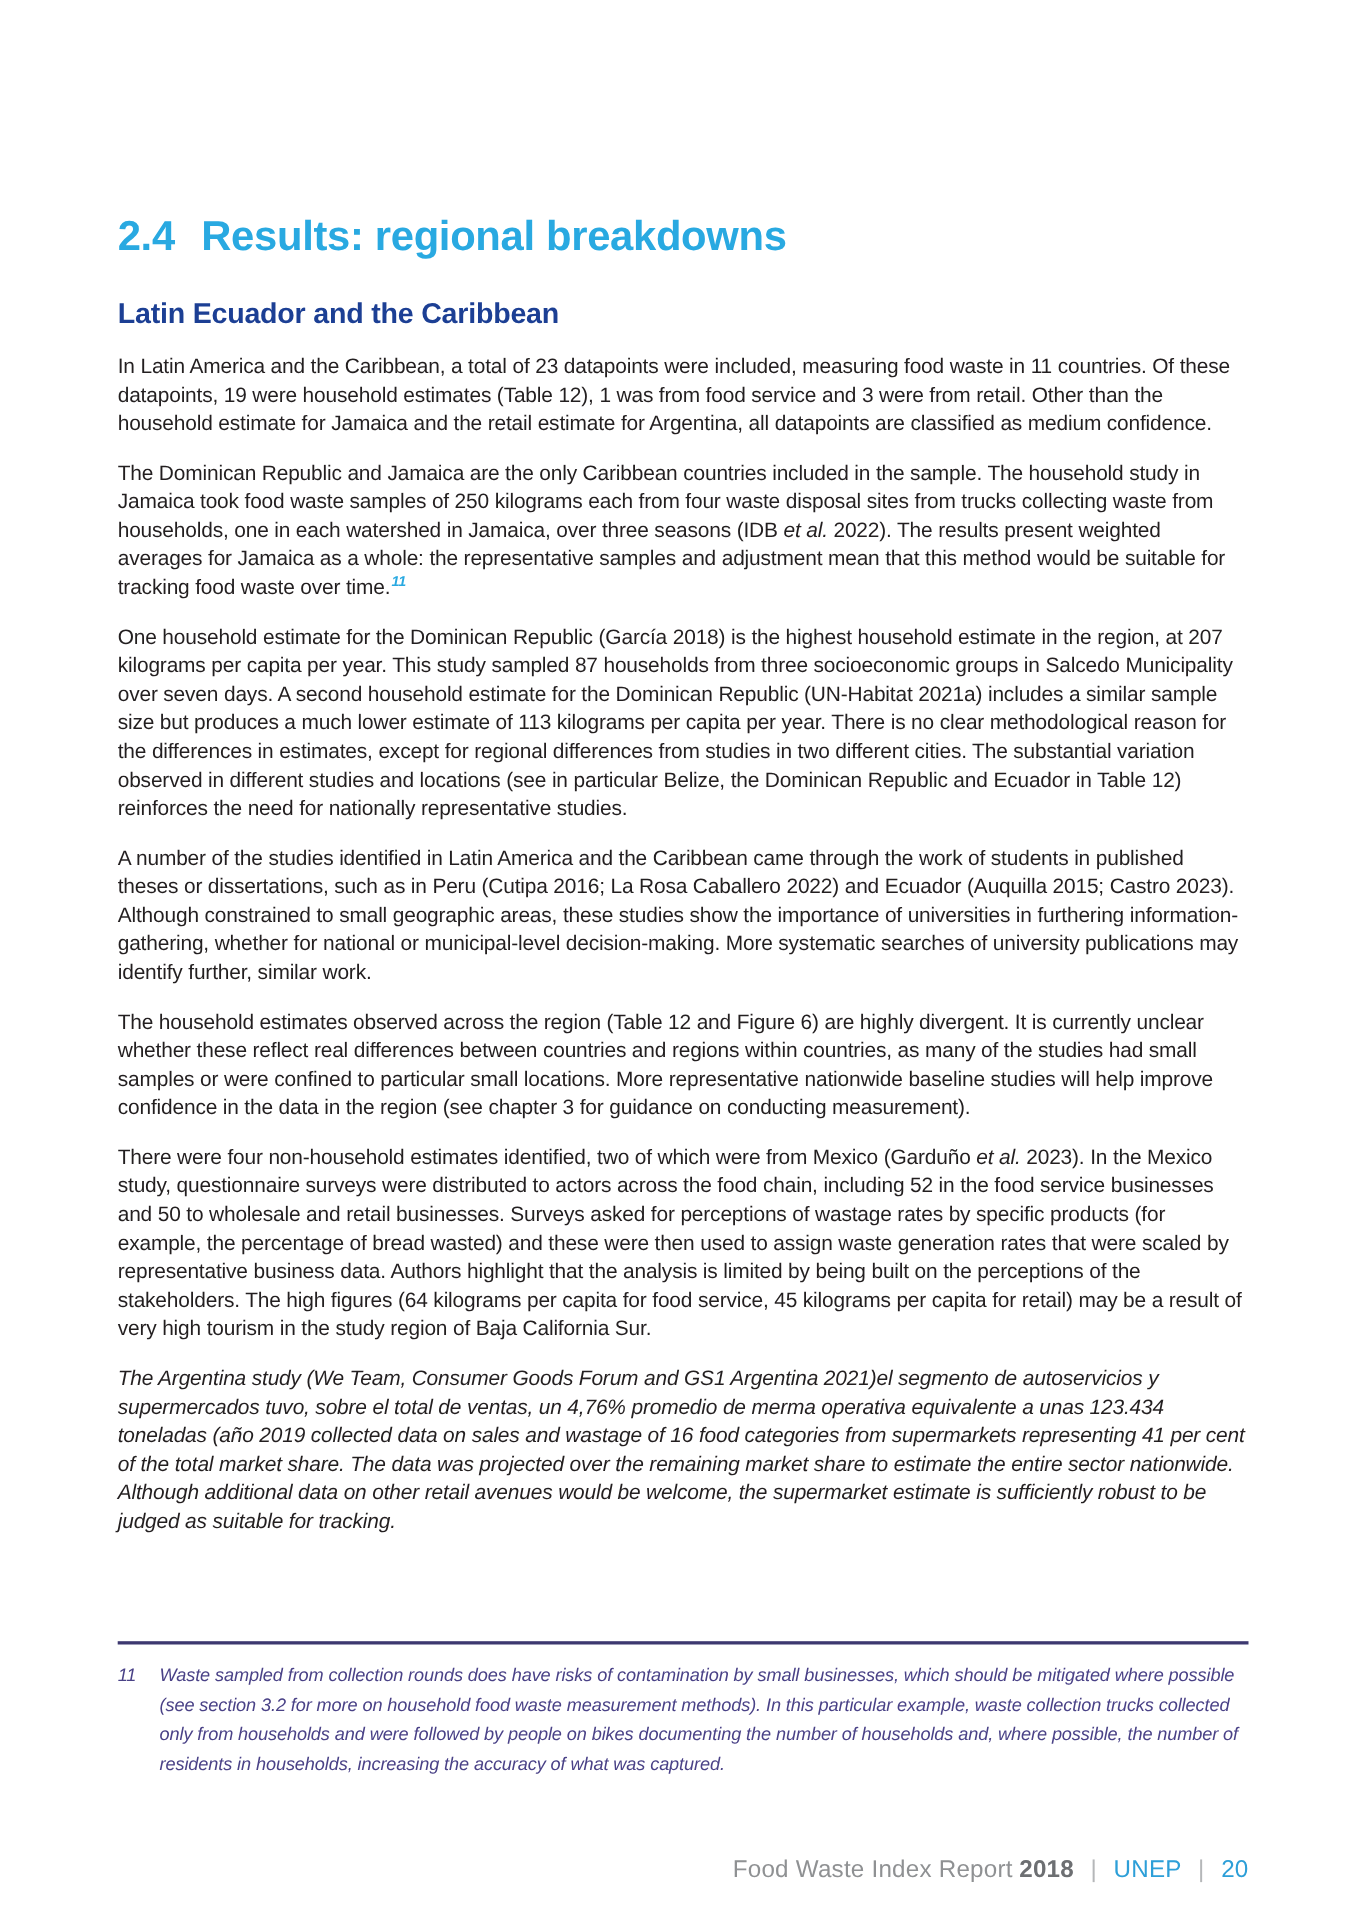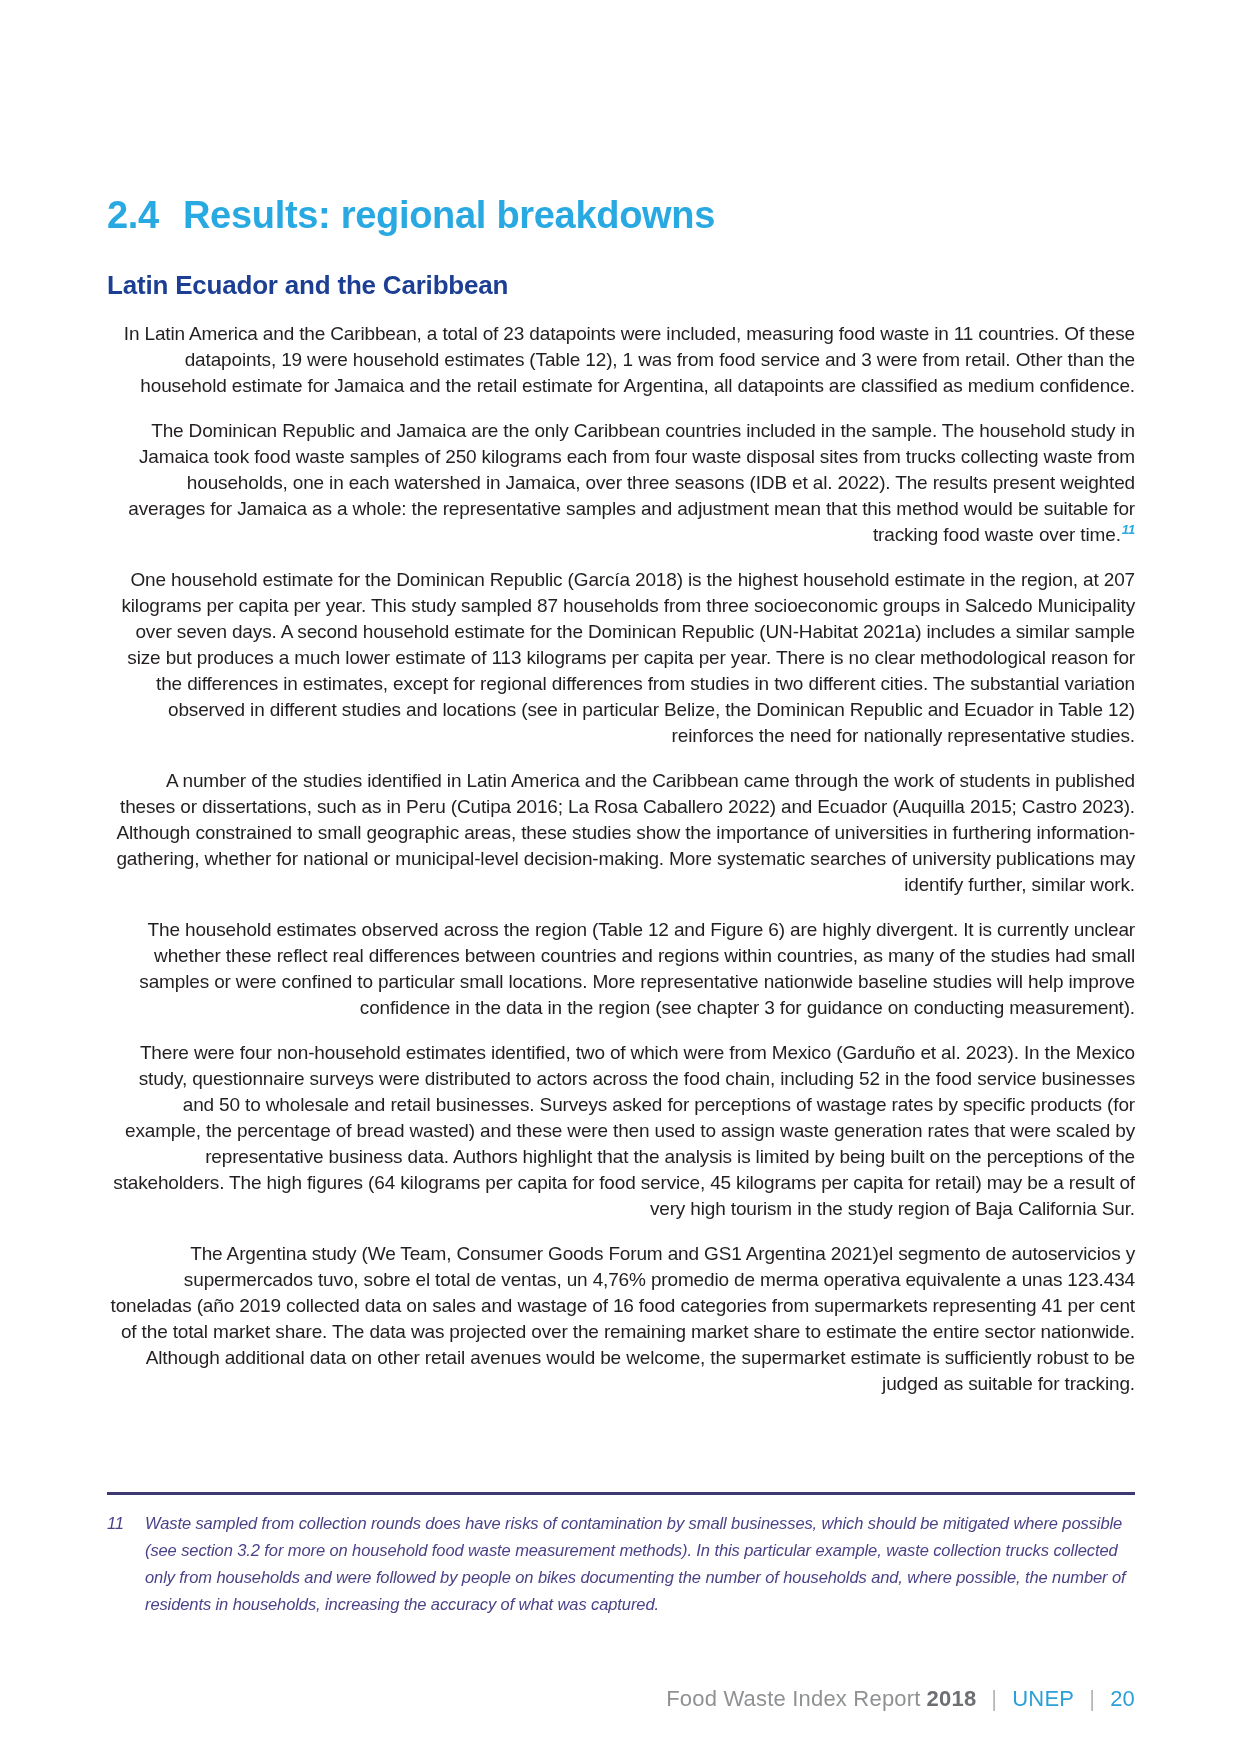--- a/index.html
+++ b/index.html
@@ -55,24 +55,24 @@
     color:var(--subheading-navy);
     letter-spacing:-0.2px;
     margin-bottom:20px;
   }
   .body-para{
     font-size:19px;
     line-height:26px;
     color:var(--body-text);
     letter-spacing:-0.15px;
     margin-bottom:19px;
-    text-align:right;
+    text-align:left;
   }
-  .body-para:last-child{margin-bottom:6px;}
-  .body-para .it{}
+  .body-para:last-child{margin-bottom:6px;font-style:italic;}
+  .body-para .it{font-style:italic;}
   .fn-ref{
     color:var(--heading-blue);
     font-weight:bold;
     font-style:italic;
     font-size:13px;
     line-height:0;
     vertical-align:baseline;
     position:relative;
     top:-7px;
     margin-left:1px;

